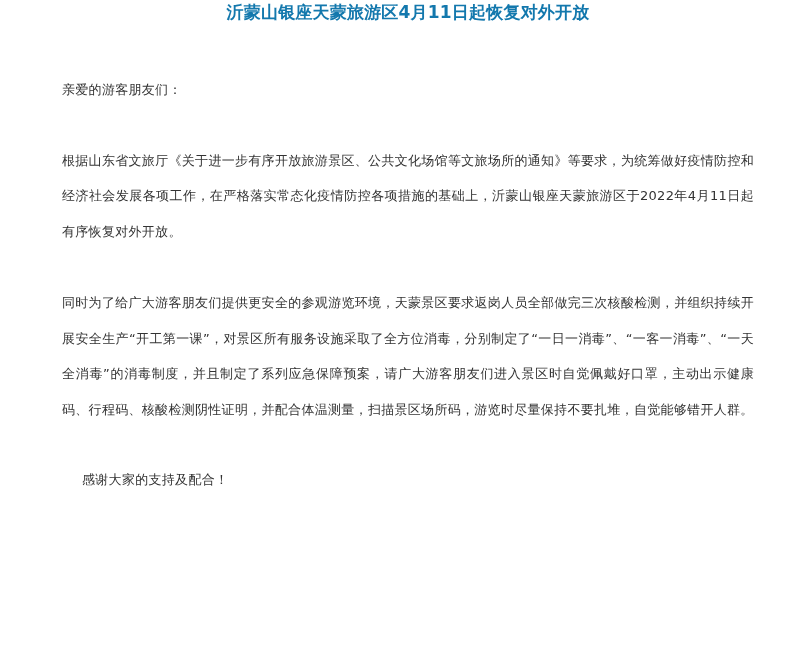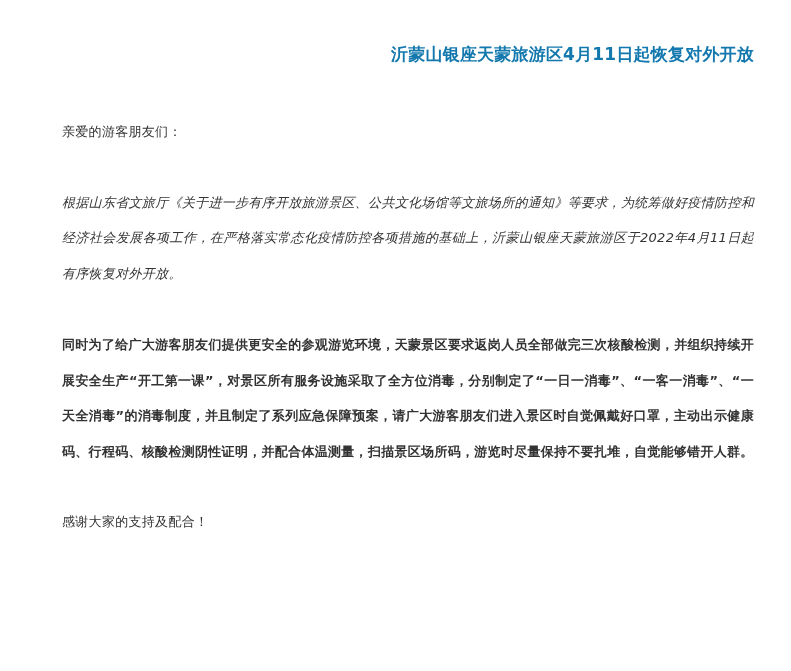--- a/index.html
+++ b/index.html
@@ -1,25 +1,25 @@
 <!DOCTYPE html>
 <html><head>
 <meta charset="utf-8">
 <style>
   html, body { margin: 0; padding: 0; background: #ffffff; }
   body { width: 791px; height: 671px; overflow: hidden; position: relative;
          font-family: "DejaVu Sans", "Liberation Sans", sans-serif; color: #333333; }
   .article { position: absolute; left: 62px; top: 0; width: 692px; }
-  .title { text-align: right; font-size: 17px; font-weight: bold; color: #1378ad;
-           margin: 0; padding-top: 42px; line-height: 24px; letter-spacing: 0.2px; }
+  .title { text-align: center; font-size: 17px; font-weight: bold; color: #1378ad;
+           margin: 0; line-height: 24px; letter-spacing: 0.2px; }
   .para { font-size: 13px; line-height: 35.5px; margin: 0; text-align: justify; letter-spacing: 0.3px; }
   .greeting { margin-top: 48px; }
-  .p1 { margin-top: 35px; font-style: italic; }
-  .p2 { margin-top: 36px; font-weight: bold; }
-  .closing { margin-top: 35px; }
+  .p1 { margin-top: 35px; }
+  .p2 { margin-top: 36px; }
+  .closing { margin-top: 35px; margin-left: 20px; }
 </style>
 </head>
 <body>
 
 <div class="article">
   <h1 class="title">沂蒙山银座天蒙旅游区4月11日起恢复对外开放</h1>
   <p class="para greeting">亲爱的游客朋友们：</p>
   <p class="para p1">根据山东省文旅厅《关于进一步有序开放旅游景区、公共文化场馆等文旅场所的通知》等要求，为统筹做好疫情防控和经济社会发展各项工作，在严格落实常态化疫情防控各项措施的基础上，沂蒙山银座天蒙旅游区于2022年4月11日起有序恢复对外开放。</p>
   <p class="para p2">同时为了给广大游客朋友们提供更安全的参观游览环境，天蒙景区要求返岗人员全部做完三次核酸检测，并组织持续开展安全生产“开工第一课”，对景区所有服务设施采取了全方位消毒，分别制定了“一日一消毒”、“一客一消毒”、“一天全消毒”的消毒制度，并且制定了系列应急保障预案，请广大游客朋友们进入景区时自觉佩戴好口罩，主动出示健康码、行程码、核酸检测阴性证明，并配合体温测量，扫描景区场所码，游览时尽量保持不要扎堆，自觉能够错开人群。</p>
   <p class="para closing">感谢大家的支持及配合！</p>

